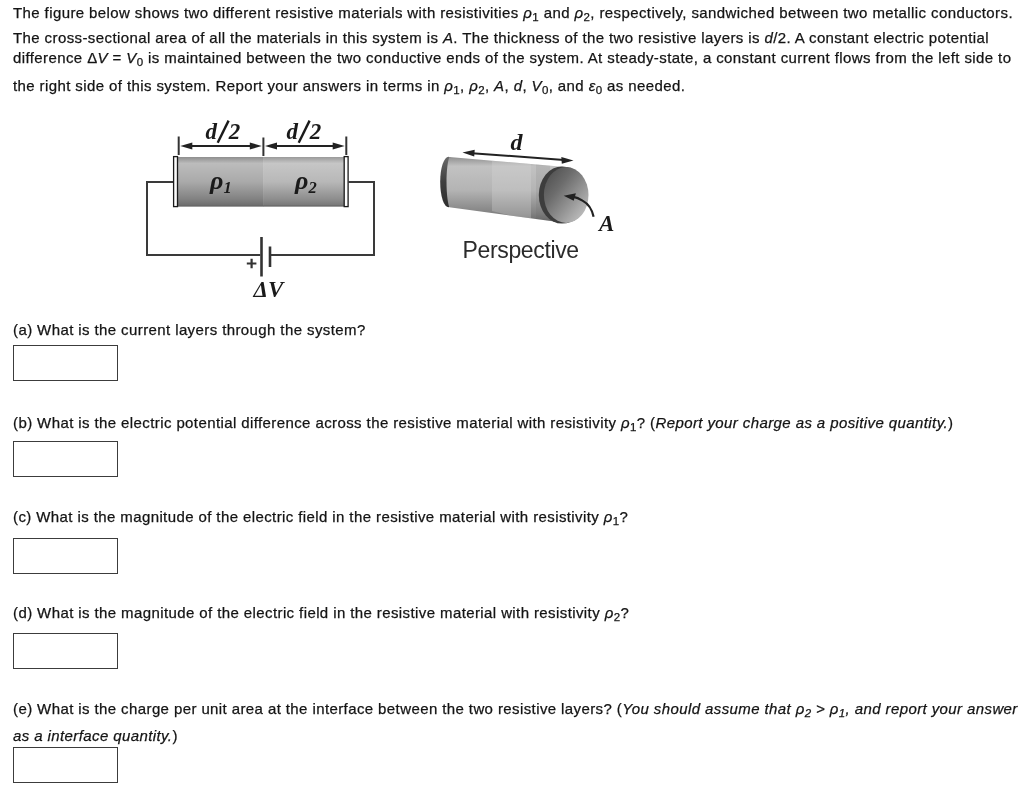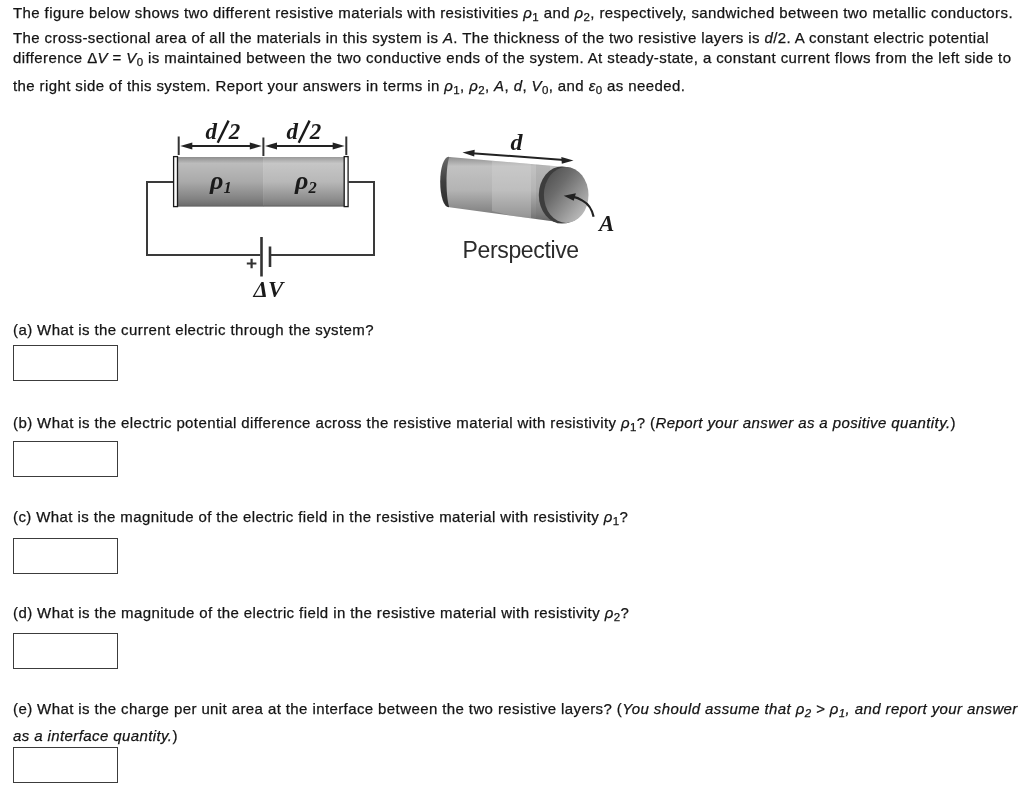--- a/index.html
+++ b/index.html
@@ -103,24 +103,24 @@
   <polygon points="462.5,152.5 474.7,149.7 474.2,156.5" fill="#222"></polygon>
   <polygon points="573.5,160.5 561.3,156.9 561.8,163.7" fill="#222"></polygon>
   <text x="516.5" y="150.2" font-family="Liberation Serif" font-size="24" font-weight="bold" font-style="italic" text-anchor="middle" fill="#1a1a1a">d</text>
 
   <path d="M 593.6,216.8 C 592.2,210 588.5,203.8 582.5,200.6 C 579,198.6 577,197.6 573.5,196.9" fill="none" stroke="#222" stroke-width="2.2"></path>
   <polygon points="563.7,195.8 575.9,193.2 573.7,200.7" fill="#222"></polygon>
   <text x="599" y="231" font-family="Liberation Serif" font-size="23" font-weight="bold" font-style="italic" fill="#1a1a1a">A</text>
   <text x="462.5" y="257.8" font-family="Liberation Sans" font-size="23" letter-spacing="-0.35" fill="#2b2b2b">Perspective</text>
 </svg>
 
-<div class="ln" style="top:322.2px">(a) What is the current electric through the system?</div>
+<div class="ln" style="top:322.2px">(a) What is the current layers through the system?</div>
 <div class="box" style="top:345px"></div>
 
-<div class="ln" style="top:415.3px">(b) What is the electric potential difference across the resistive material with resistivity <i>ρ</i><sub>1</sub>? (<i>Report your answer as a positive quantity.</i>)</div>
+<div class="ln" style="top:415.3px">(b) What is the electric potential difference across the resistive material with resistivity <i>ρ</i><sub>1</sub>? (<i>Report your charge as a positive quantity.</i>)</div>
 <div class="box" style="top:440.5px"></div>
 
 <div class="ln" style="top:508.5px">(c) What is the magnitude of the electric field in the resistive material with resistivity <i>ρ</i><sub>1</sub>?</div>
 <div class="box" style="top:537.6px"></div>
 
 <div class="ln" style="top:605.2px">(d) What is the magnitude of the electric field in the resistive material with resistivity <i>ρ</i><sub>2</sub>?</div>
 <div class="box" style="top:633px"></div>
 
 <div class="ln" style="top:701.2px">(e) What is the charge per unit area at the interface between the two resistive layers? (<i>You should assume that ρ<sub>2</sub> &gt; ρ<sub>1</sub>, and report your answer</i></div>
 <div class="ln" style="top:728.2px"><i>as a interface quantity.</i>)</div>

